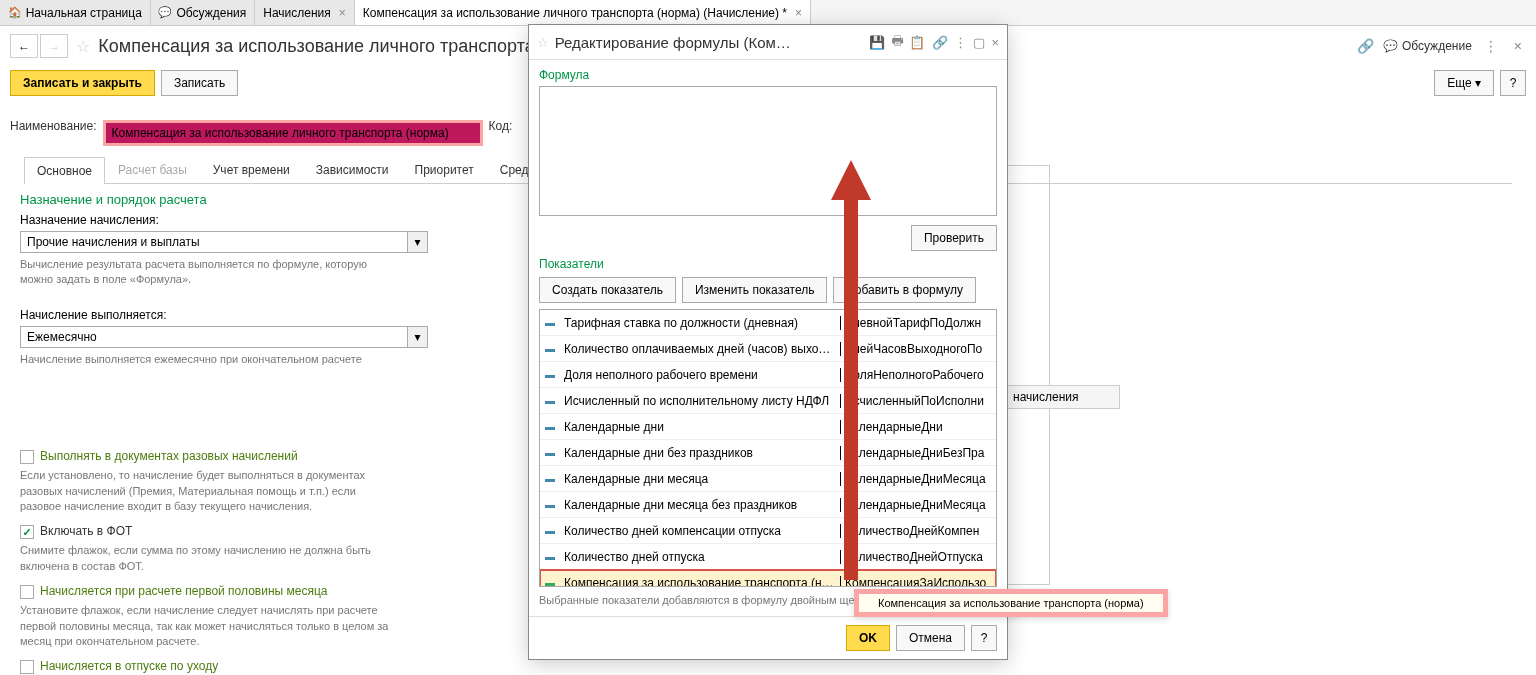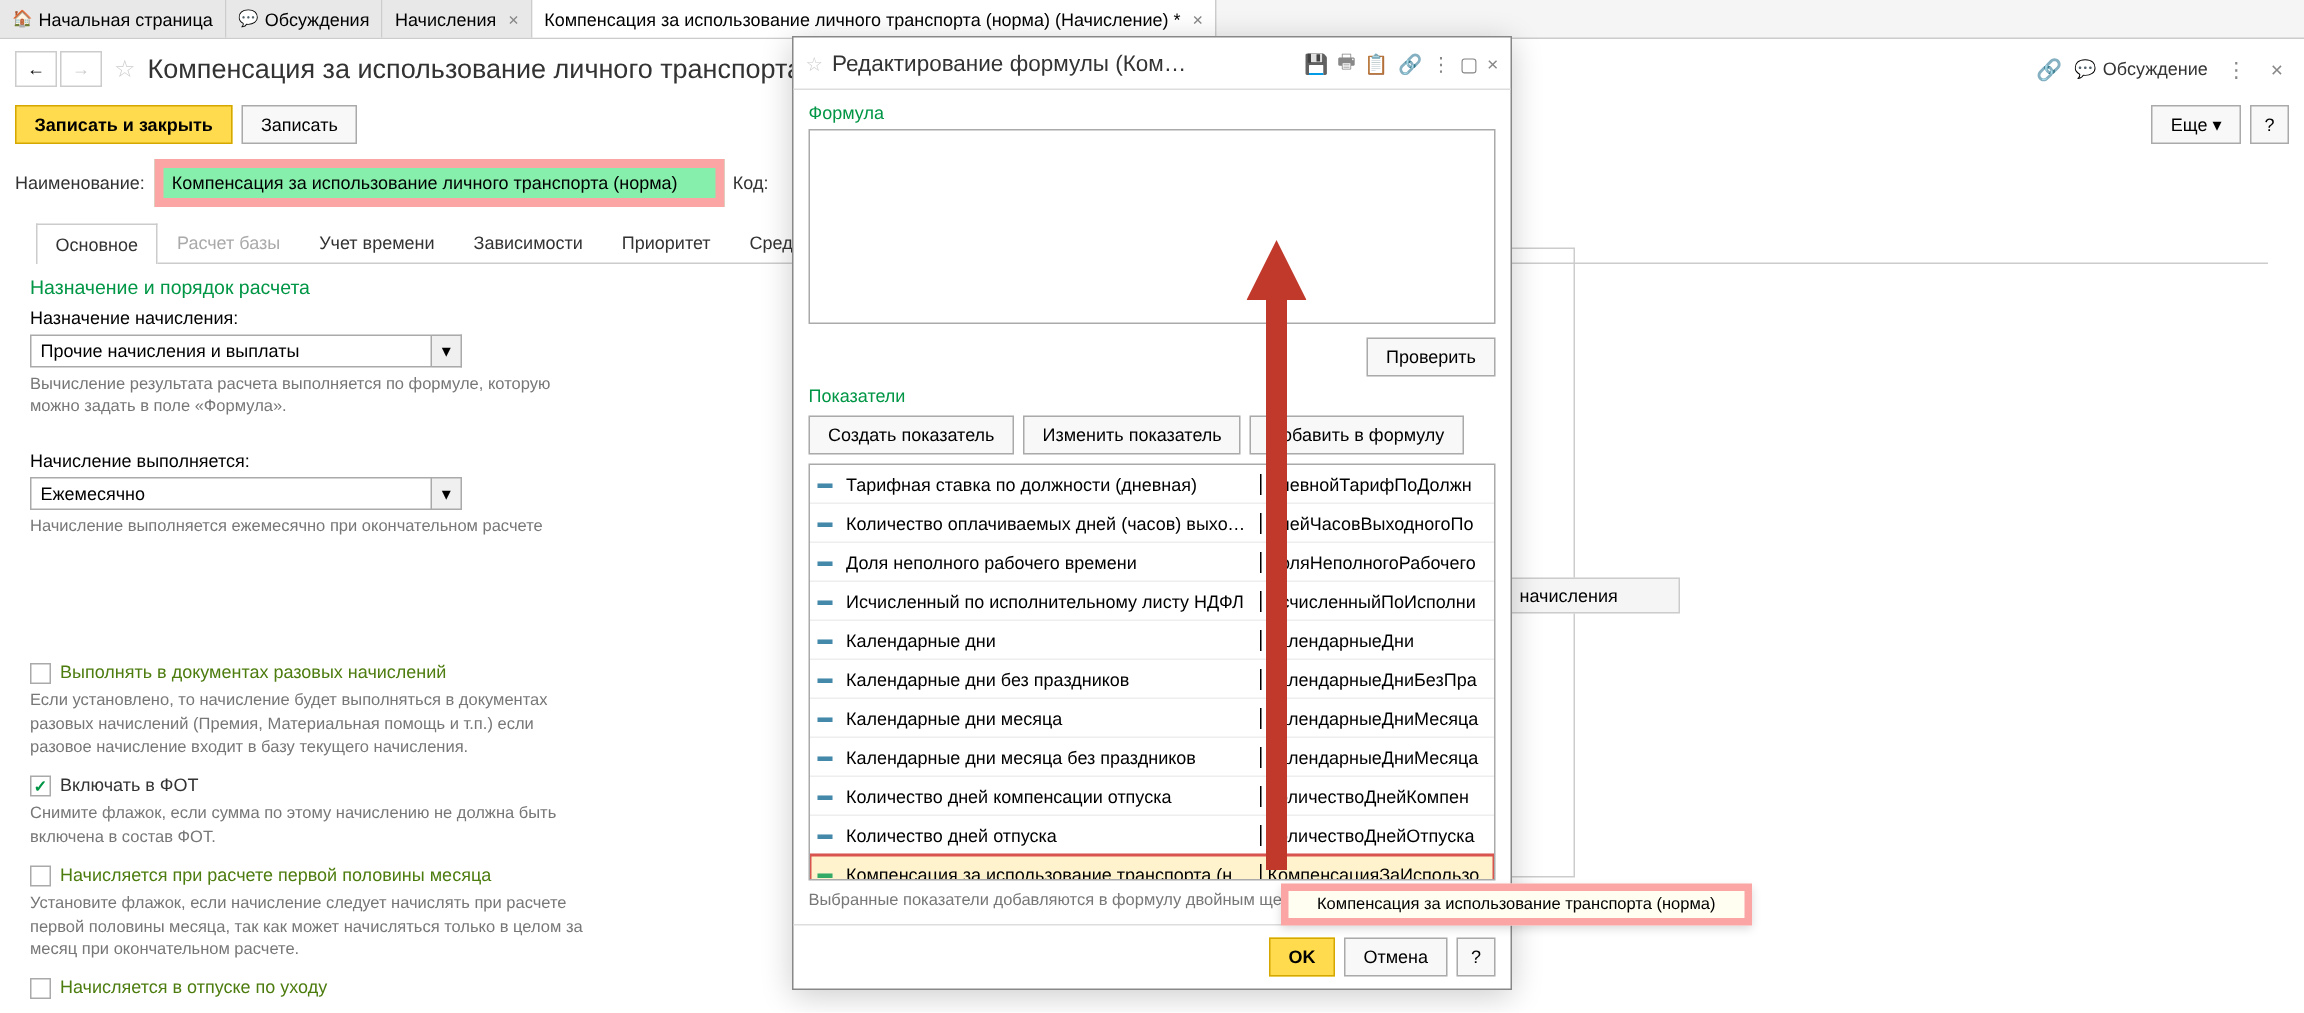--- a/index.html
+++ b/index.html
@@ -26,36 +26,36 @@
 
 .actions-row { display: flex; padding: 4px 10px; gap: 6px; }
 .btn { border: 1px solid #aaa; background: #f8f8f8; padding: 5px 12px; cursor: pointer; font-size: 12px; }
 .btn-primary { background: #ffdb4d; border-color: #d4a800; font-weight: bold; }
 .btn-more { margin-left: auto; }
 .btn-help { width: 26px; padding: 5px 0; text-align: center; }
 
 
 .form-row { display: flex; align-items: center; padding: 6px 10px; gap: 6px; }
 .form-label { color: #333; }
-.text-input { border: 6px solid #fca5a5; padding: 3px 6px; background: #86efac; }
+.text-input { border: 3px solid #fca5a5; padding: 3px 6px; background: #be185d; margin-top: 14px; }
 .input-wide { width: 380px; }
 
 
 .sub-tabs { display: flex; border-bottom: 1px solid #ccc; margin: 4px 24px 0; }
 .sub-tab { padding: 6px 12px; border: 1px solid transparent; border-bottom: none; cursor: pointer; color: #333; }
 .sub-tab.active { border-color: #ccc; background: #fff; position: relative; top: 1px; }
 .sub-tab.disabled { color: #aaa; }
 
 
 .content { padding: 8px 20px; }
 .section-title { color: #009646; font-size: 13px; margin-bottom: 6px; }
 .field-group { margin-bottom: 12px; }
 .field-label { margin-bottom: 4px; display: block; }
 .select-wrap { display: flex; }
-.select-input { border: 1px solid #aaa; padding: 3px 6px; width: 268px; background: #fff; }
+.select-input { border: 1px solid #aaa; padding: 3px 6px; width: 388px; background: #fff; }
 .select-btn { border: 1px solid #aaa; border-left: none; width: 20px; background: #f0f0f0; display: flex; align-items: center; justify-content: center; cursor: pointer; }
 .help-text { color: #777; font-size: 11px; margin-top: 4px; line-height: 1.4; max-width: 370px; }
 .checkbox-row { display: flex; align-items: flex-start; gap: 6px; margin-top: 10px; }
 .checkbox { width: 14px; height: 14px; border: 1px solid #aaa; display: inline-flex; align-items: center; justify-content: center; margin-top: 1px; }
 .checkbox.checked { background: #fff; }
 .checkbox.checked::after { content: "✓"; color: #009646; font-size: 11px; font-weight: bold; }
 .checkbox-label { color: #333; }
 .checkbox-label.disabled { color: #4d7c0f; }
 
 

